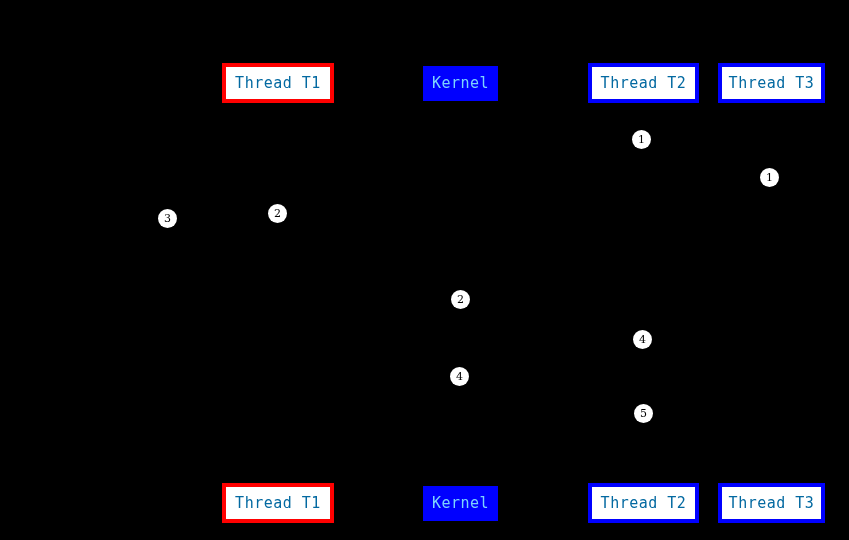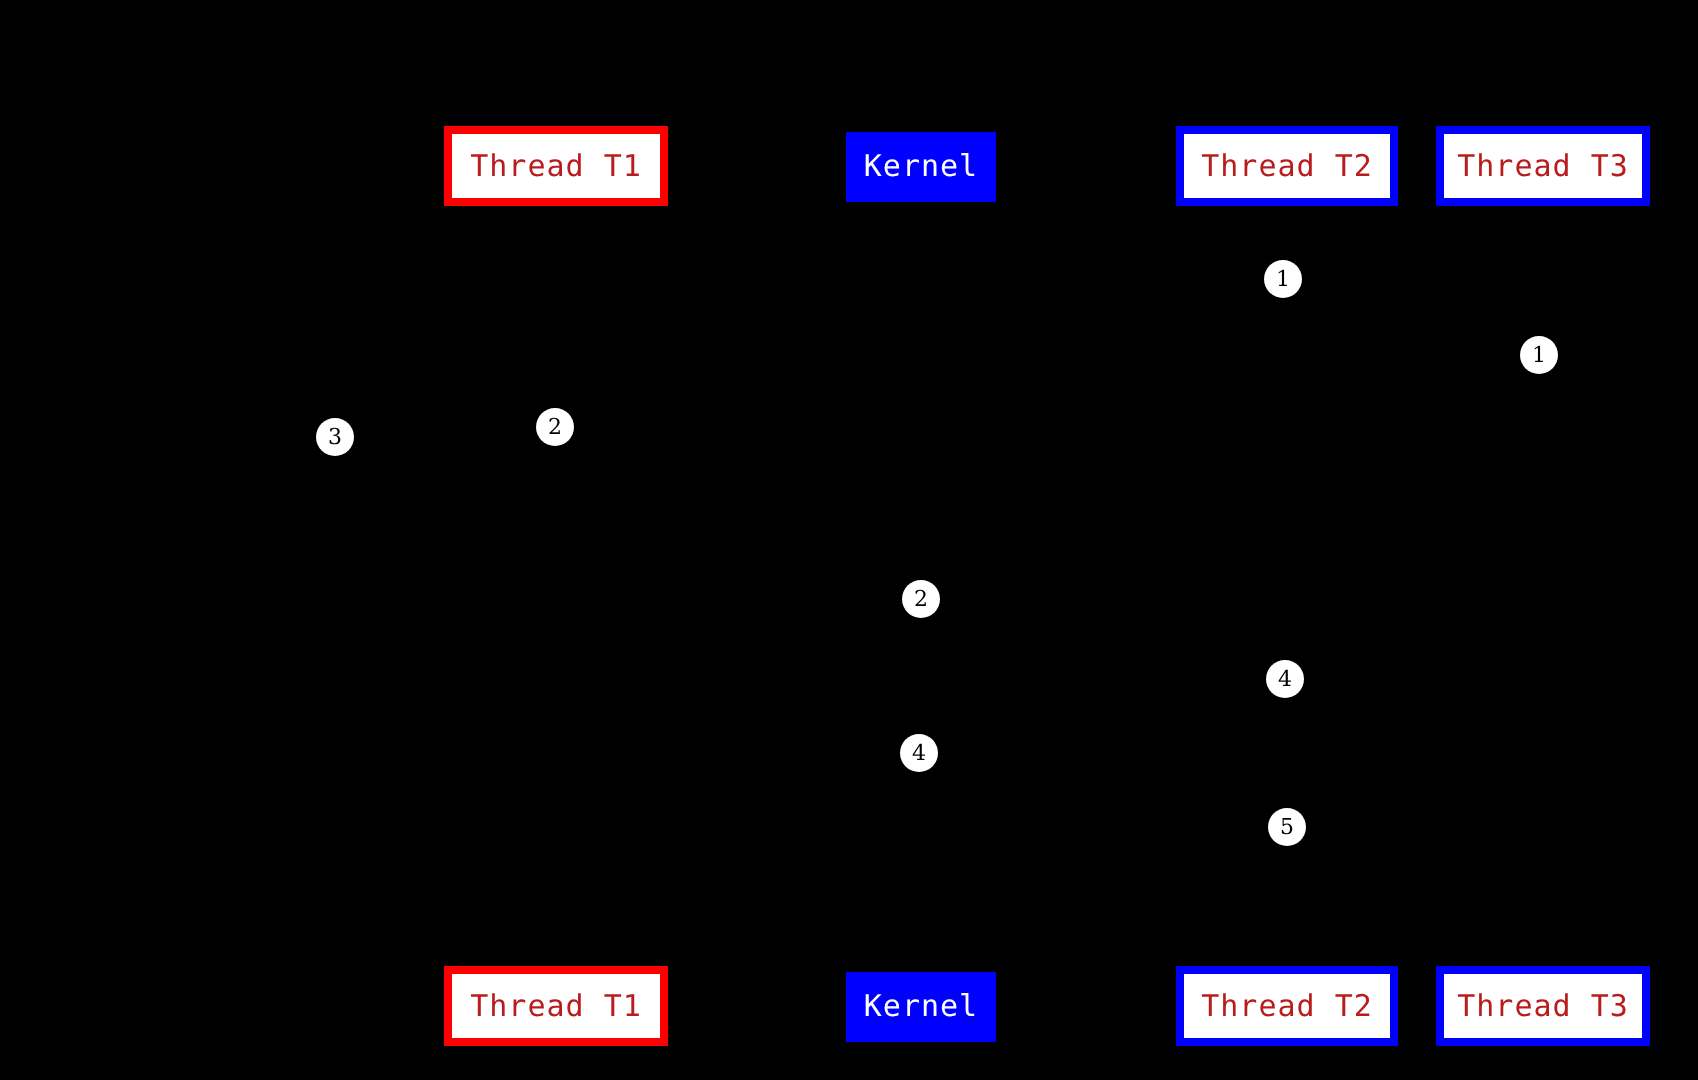--- a/index.html
+++ b/index.html
@@ -30,29 +30,29 @@
     font-size: 15px;
     line-height: 1;
   }
 
   
   .participant.outlined {
     background: #ffffff;
     border-style: solid;
   }
   .participant.outlined .plabel {
-    color: #b91c1c;
+    color: #0369a1;
   }
 
   
   .participant.solid {
     border: none;
   }
   .participant.solid .plabel {
-    color: #ffffff;
+    color: #7dd3fc;
   }
 
   
   .lifeline {
     position: absolute;
     width: 1px;
     background: #000000;
   }
 
   

